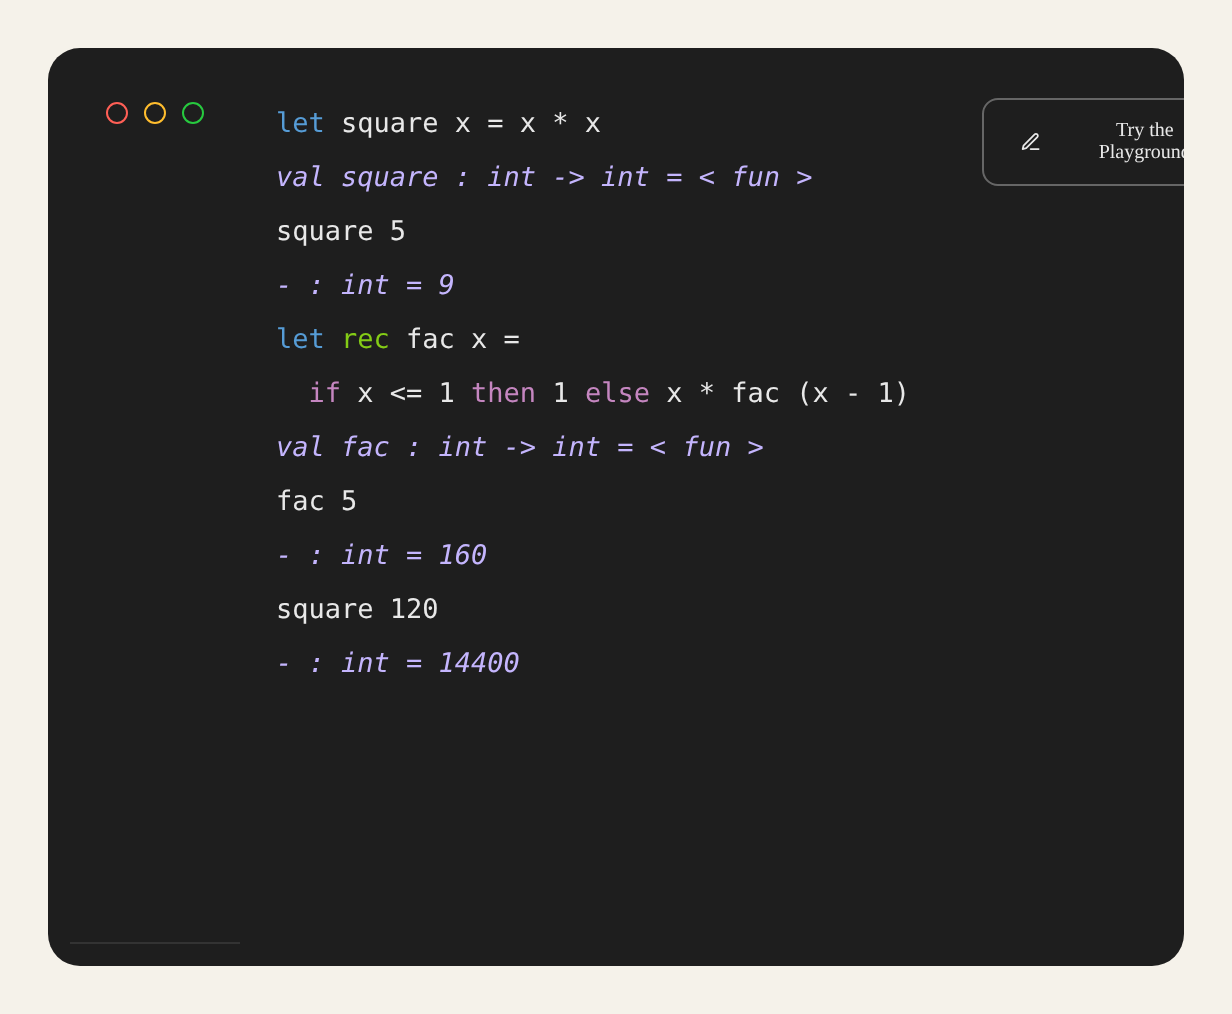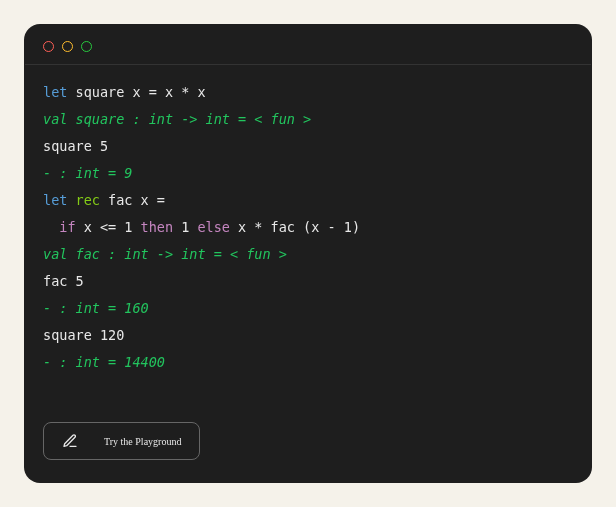--- a/index.html
+++ b/index.html
@@ -6,25 +6,25 @@
   body {
     background: #f5f2ea;
     padding: 24px;
     font-family: ui-monospace, "SF Mono", Menlo, Monaco, Consolas, monospace;
     width: 616px;
     height: 507px;
   }
   .window {
     background: #1e1e1e;
     border-radius: 16px;
-    padding: 1px;
+    padding: 11px;
     width: 100%;
     height: 100%;
     display: flex;
-    flex-direction: column;
+    flex-direction: row;
     overflow: hidden;
   }
   .titlebar {
     display: flex;
     gap: 8px;
     padding: 16px 18px 12px 18px;
     border-bottom: 1px solid #333;
   }
   .dot {
     width: 11px;
@@ -40,21 +40,21 @@
     padding: 14px 18px 0 18px;
     font-size: 13.5px;
     line-height: 2.0;
     flex: 1;
   }
   .kw-let { color: #569cd6; }
   .kw-rec { color: #84cc16; }
   .kw-cond { color: #c586c0; }
   .plain { color: #e8e8e8; }
   .num { color: #e8e8e8; }
-  .comment { color: #22c55e; font-style: italic; }
+  .comment { color: #c4b5fd; font-style: italic; }
   .indent { padding-left: 2ch; display: inline-block; text-align: right; }
   .line { display: block; white-space: pre; }
   .footer {
     padding: 14px 18px 22px 18px;
   }
   .btn {
     display: inline-flex;
     align-items: center;
     gap: 26px;
     background: transparent;

